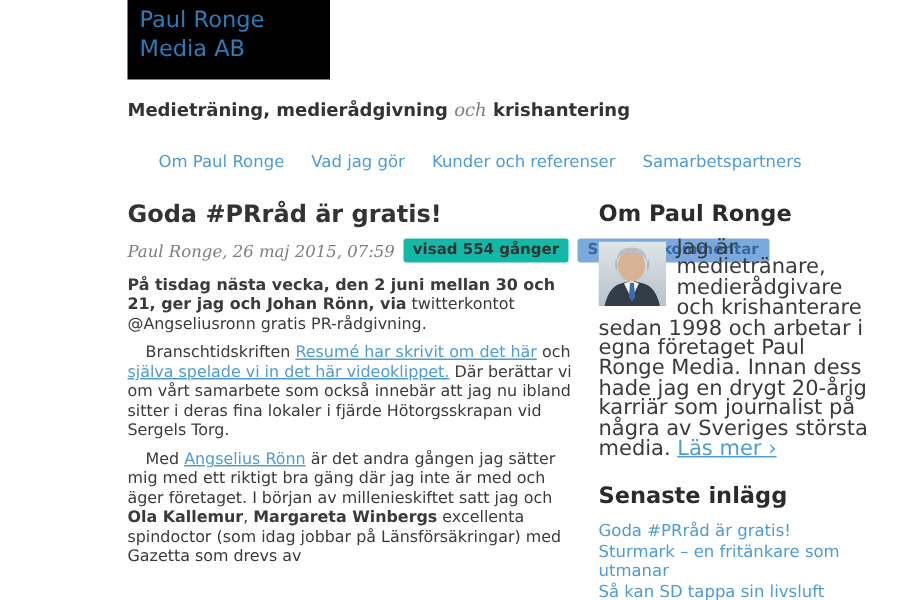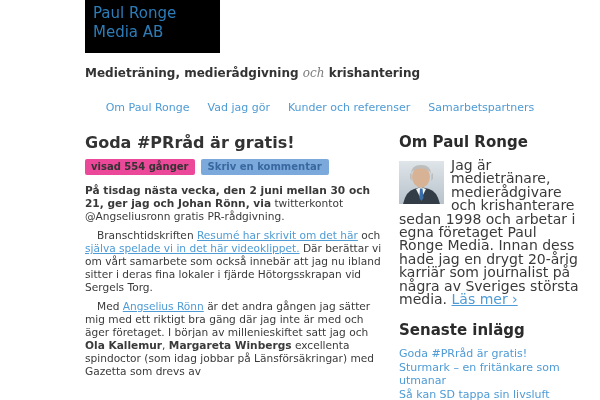--- a/index.html
+++ b/index.html
@@ -34,21 +34,21 @@
   aside{width:186px;flex:none;margin-left:12px;}
 
   
   h1{font-size:16px;font-weight:bold;color:#333;margin:0 0 7px;}
   .byline-row{display:flex;align-items:center;gap:6px;margin-bottom:9px;}
   .byline{
     font-family:"DejaVu Serif","Liberation Serif",serif;font-style:italic;
     color:#7d7d7d;font-size:11px;white-space:nowrap;
   }
   .views-badge{
-    background:#ec4899;color:#333;font-size:10px;font-weight:bold;
+    background:#14b8a6;color:#333;font-size:10px;font-weight:bold;
     padding:2px 6px 3px;border-radius:2px;white-space:nowrap;
   }
   .comment-btn{
     background:#7ca9db;color:#38689f;font-size:10px;font-weight:bold;
     padding:2px 7px 3px;border-radius:2px;white-space:nowrap;cursor:pointer;
   }
   .para{font-size:10.6px;line-height:13px;margin:0 0 6px;}
   .para.indent{text-indent:12px;}
 
   
@@ -73,20 +73,21 @@
 
   <nav>
     <div class="nav-row"><span class="nav-link">Om Paul Ronge</span><span class="nav-link">Vad jag gör</span><span class="nav-link">Kunder och referenser</span><span class="nav-link">Samarbetspartners</span></div>
   </nav>
 
   <div class="content">
 
     <main>
       <h1>Goda #PRråd är gratis!</h1>
       <div class="byline-row">
+        <span class="byline">Paul Ronge, 26 maj 2015, 07:59</span>
         <span class="views-badge">visad 554 gånger</span>
         <span class="comment-btn">Skriv en kommentar</span>
       </div>
       <p class="para"><span class="run-b">På tisdag nästa vecka, den 2 juni mellan 30 och 21, ger jag och Johan Rönn, via</span><span class="run-p"> twitterkontot @Angseliusronn gratis PR-rådgivning.</span></p>
       <p class="para indent"><span class="run-p">Branschtidskriften </span><span class="run-l">Resumé har skrivit om det här</span><span class="run-p"> och </span><span class="run-l">själva spelade vi in det här videoklippet.</span><span class="run-p"> Där berättar vi om vårt samarbete som också innebär att jag nu ibland sitter i deras fina lokaler i fjärde Hötorgsskrapan vid Sergels Torg.</span></p>
       <p class="para indent"><span class="run-p">Med </span><span class="run-l">Angselius Rönn</span><span class="run-p"> är det andra gången jag sätter mig med ett riktigt bra gäng där jag inte är med och äger företaget. I början av millenieskiftet satt jag och </span><span class="run-b">Ola Kallemur</span><span class="run-p">, </span><span class="run-b">Margareta Winbergs</span><span class="run-p"> excellenta spindoctor (som idag jobbar på Länsförsäkringar) med Gazetta som drevs av </span></p>
 
     </main>
 
     <aside>

